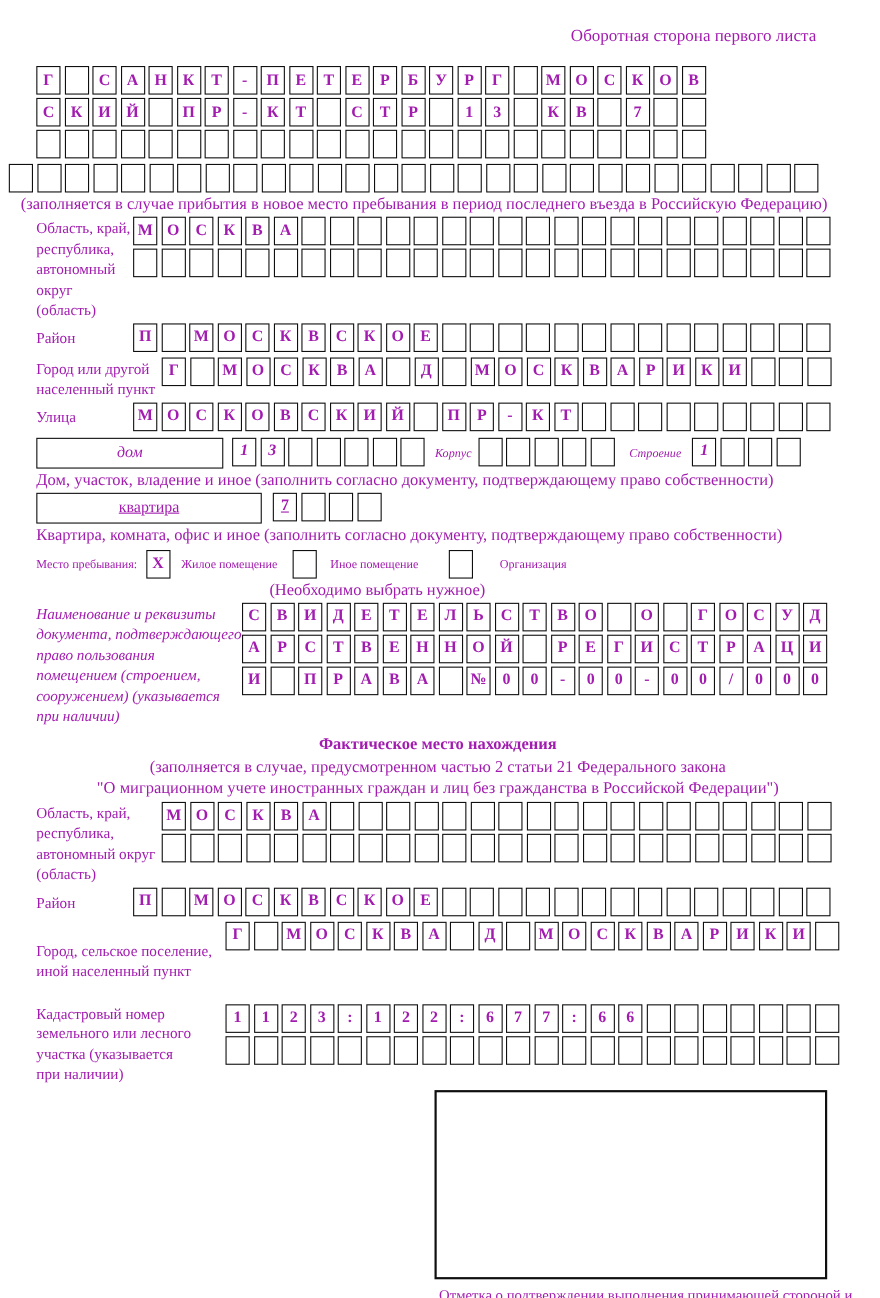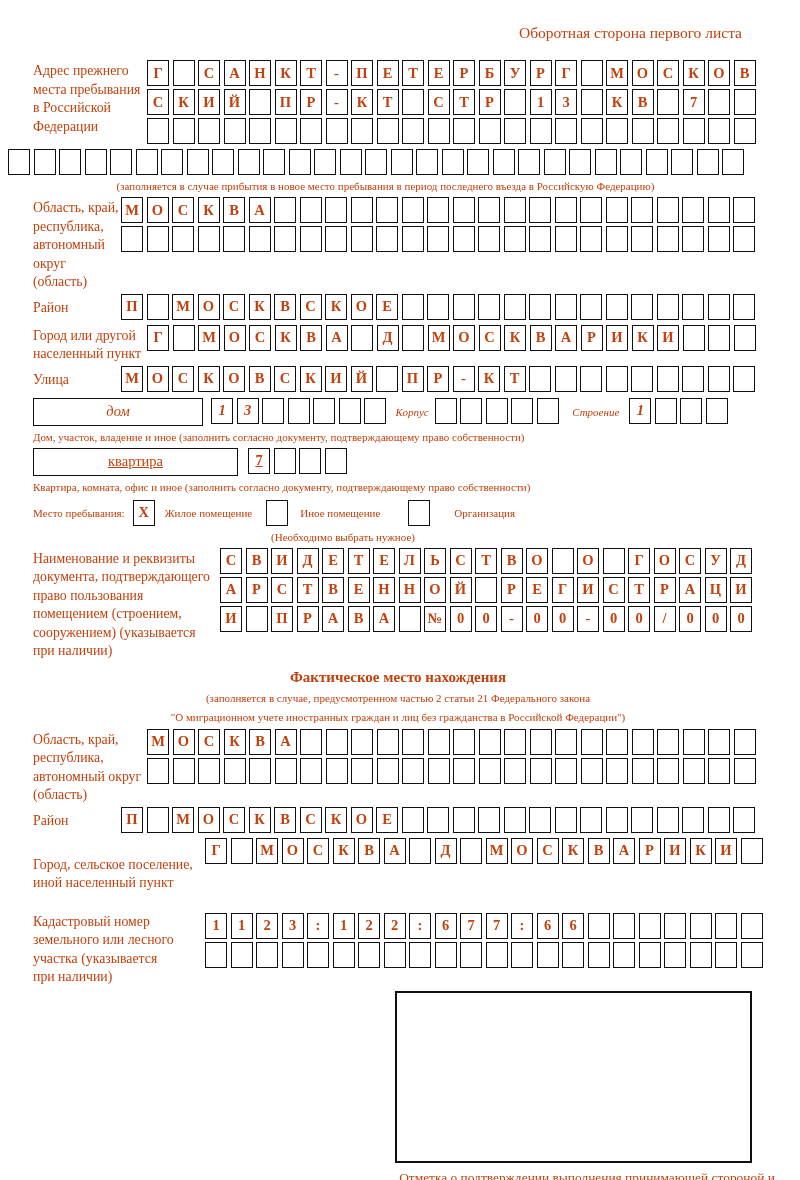--- a/index.html
+++ b/index.html
@@ -1,35 +1,35 @@
 <!DOCTYPE html>
 <html><head>
 <meta charset="utf-8">
 <style>
   html,body{margin:0;padding:0;background:#ffffff;}
   .page{
     width:800px;height:1180px;box-sizing:border-box;position:relative;
-    padding-top:24px;overflow:hidden;background:#ffffff;color:#c2410c;
+    padding-top:24px;overflow:hidden;background:#ffffff;color:#a21caf;
     font-family:"Liberation Serif","DejaVu Serif",serif;
   }
   .hdr{ text-align:right; padding-right:58px; font-size:15.5px; }
   .content{ margin-left:33px; width:730px; }
   .frow{ display:flex; align-items:flex-start; margin-bottom:2px; }
   .rowlabel{ font-size:13.8px; line-height:18.5px; white-space:pre-line; flex:none; padding-top:2px; }
   .vpad{ padding-top:5px; }
-  .lw114{ width:114px; } .lw88{ width:88px; } .lw187{ width:187px; } .lw172{ width:172px;margin-top:16px; }
+  .lw114{ width:114px; } .lw88{ width:88px; } .lw187{ width:187px;font-style:italic; } .lw172{ width:172px;margin-top:16px; }
   .rowscol{ display:flex; flex-direction:column; }
   .cellrow{ display:flex; margin-bottom:3px; }
   .cell{
     box-sizing:border-box; flex:none; width:22px; height:26px; margin-right:3.5px;
     border:1.8px solid #0f0f0f; display:inline-flex; align-items:center; justify-content:center;
     font-size:14.5px; font-weight:600; background:#fff;
   }
   .overflowrow{ margin-left:-25px; margin-top:1px; }
-  .note{ font-size:11px; line-height:16px; margin:2px 0 3px 0; }
+  .note{ font-size:15px; line-height:16px; margin:2px 0 3px 0; }
   .center{ text-align:center; }
   .sectitle{ text-align:center; font-weight:bold; font-size:15.5px; margin:7px 0 6px 0; }
   .subtitle{ text-align:center; font-weight:bold; font-size:15px; margin:8px 0 4px 0; }
   .widebox{
     box-sizing:border-box; border:1.8px solid #0f0f0f; height:28px; flex:none;
     display:flex; align-items:center; justify-content:center; font-size:14.5px; background:#fff;
   }
   .inlinelbl{ font-size:11px; line-height:28px; flex:none; }
   .gap6{ margin-left:6px; } .gap8{ margin-left:8px; } .gap10{ margin-left:10px; }
   .gap12{ margin-left:12px; } .gap14{ margin-left:14px; } .gap24{ margin-left:24px; } .gap28{ margin-left:28px; }
@@ -42,24 +42,20 @@
 </head>
 <body>
 
 <div class="page">
 
   <div class="hdr">Оборотная сторона первого листа</div>
 
   <div class="content">
 
     <div class="frow" style="margin-top:18px;">
-      <div class="rowlabel lw114">Адрес прежнего
-места пребывания
-в Российской
-Федерации</div>
       <div class="rowscol">
         <div class="cellrow">
             <span class="cell">Г</span>
             <span class="cell"></span>
             <span class="cell">С</span>
             <span class="cell">А</span>
             <span class="cell">Н</span>
             <span class="cell">К</span>
             <span class="cell">Т</span>
             <span class="cell">-</span>

